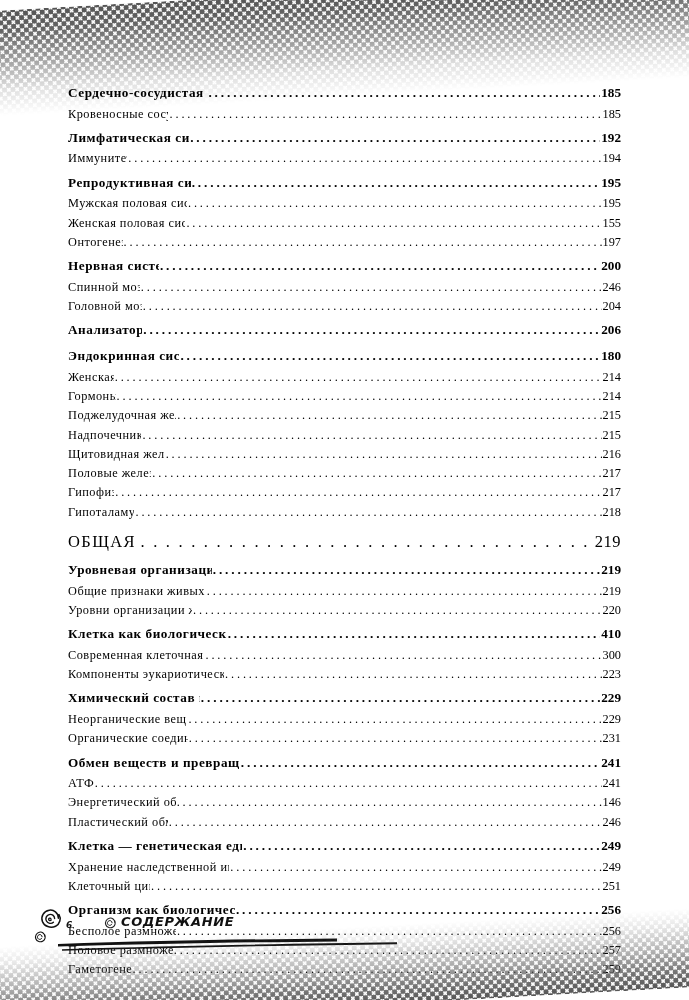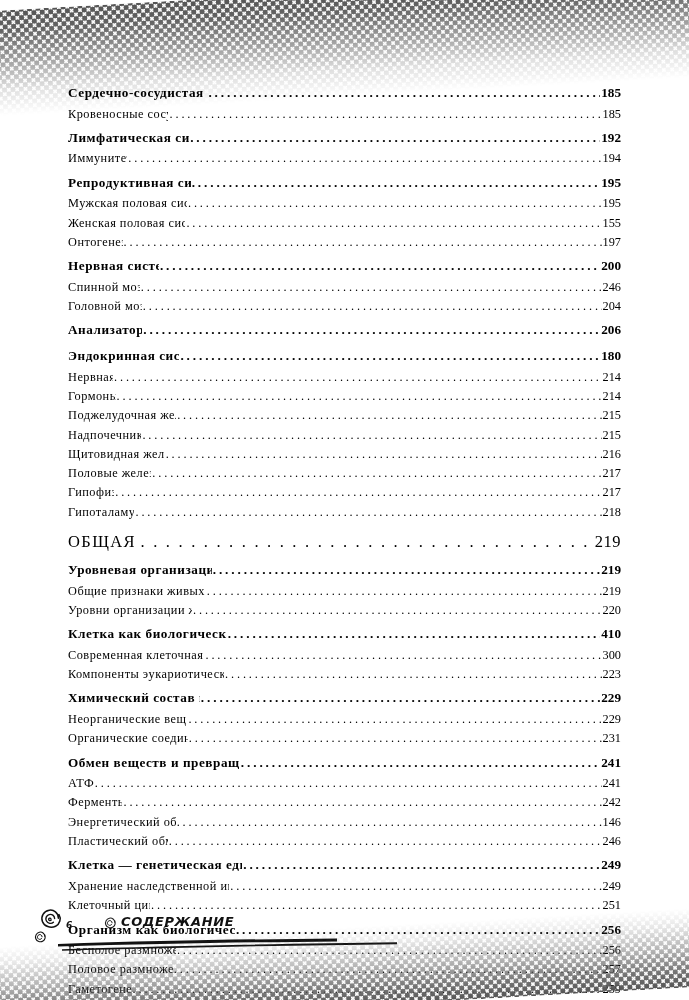--- a/index.html
+++ b/index.html
@@ -223,21 +223,21 @@
       <span class="toc-title">Анализаторы</span>
       <span class="toc-leader"></span>
       <span class="toc-page">206</span>
     </div>
     <div class="toc-row lvl-chapter gap-before">
       <span class="toc-title">Эндокринная система</span>
       <span class="toc-leader"></span>
       <span class="toc-page">180</span>
     </div>
     <div class="toc-row lvl-sub">
-      <span class="toc-title">Нервная</span>
+      <span class="toc-title">Женская</span>
       <span class="toc-leader"></span>
       <span class="toc-page">214</span>
     </div>
     <div class="toc-row lvl-sub">
       <span class="toc-title">Гормоны</span>
       <span class="toc-leader"></span>
       <span class="toc-page">214</span>
     </div>
     <div class="toc-row lvl-sub">
       <span class="toc-title">Поджелудочная железа</span>
@@ -321,25 +321,20 @@
     </div>
     <div class="toc-row lvl-chapter gap-before">
       <span class="toc-title">Обмен веществ и превращение энергии</span>
       <span class="toc-leader"></span>
       <span class="toc-page">241</span>
     </div>
     <div class="toc-row lvl-sub">
       <span class="toc-title">АТФ</span>
       <span class="toc-leader"></span>
       <span class="toc-page">241</span>
-    </div>
-    <div class="toc-row lvl-sub">
-      <span class="toc-title">Ферменты</span>
-      <span class="toc-leader"></span>
-      <span class="toc-page">242</span>
     </div>
     <div class="toc-row lvl-sub">
       <span class="toc-title">Энергетический обмен</span>
       <span class="toc-leader"></span>
       <span class="toc-page">146</span>
     </div>
     <div class="toc-row lvl-sub">
       <span class="toc-title">Пластический обмен</span>
       <span class="toc-leader"></span>
       <span class="toc-page">246</span>

